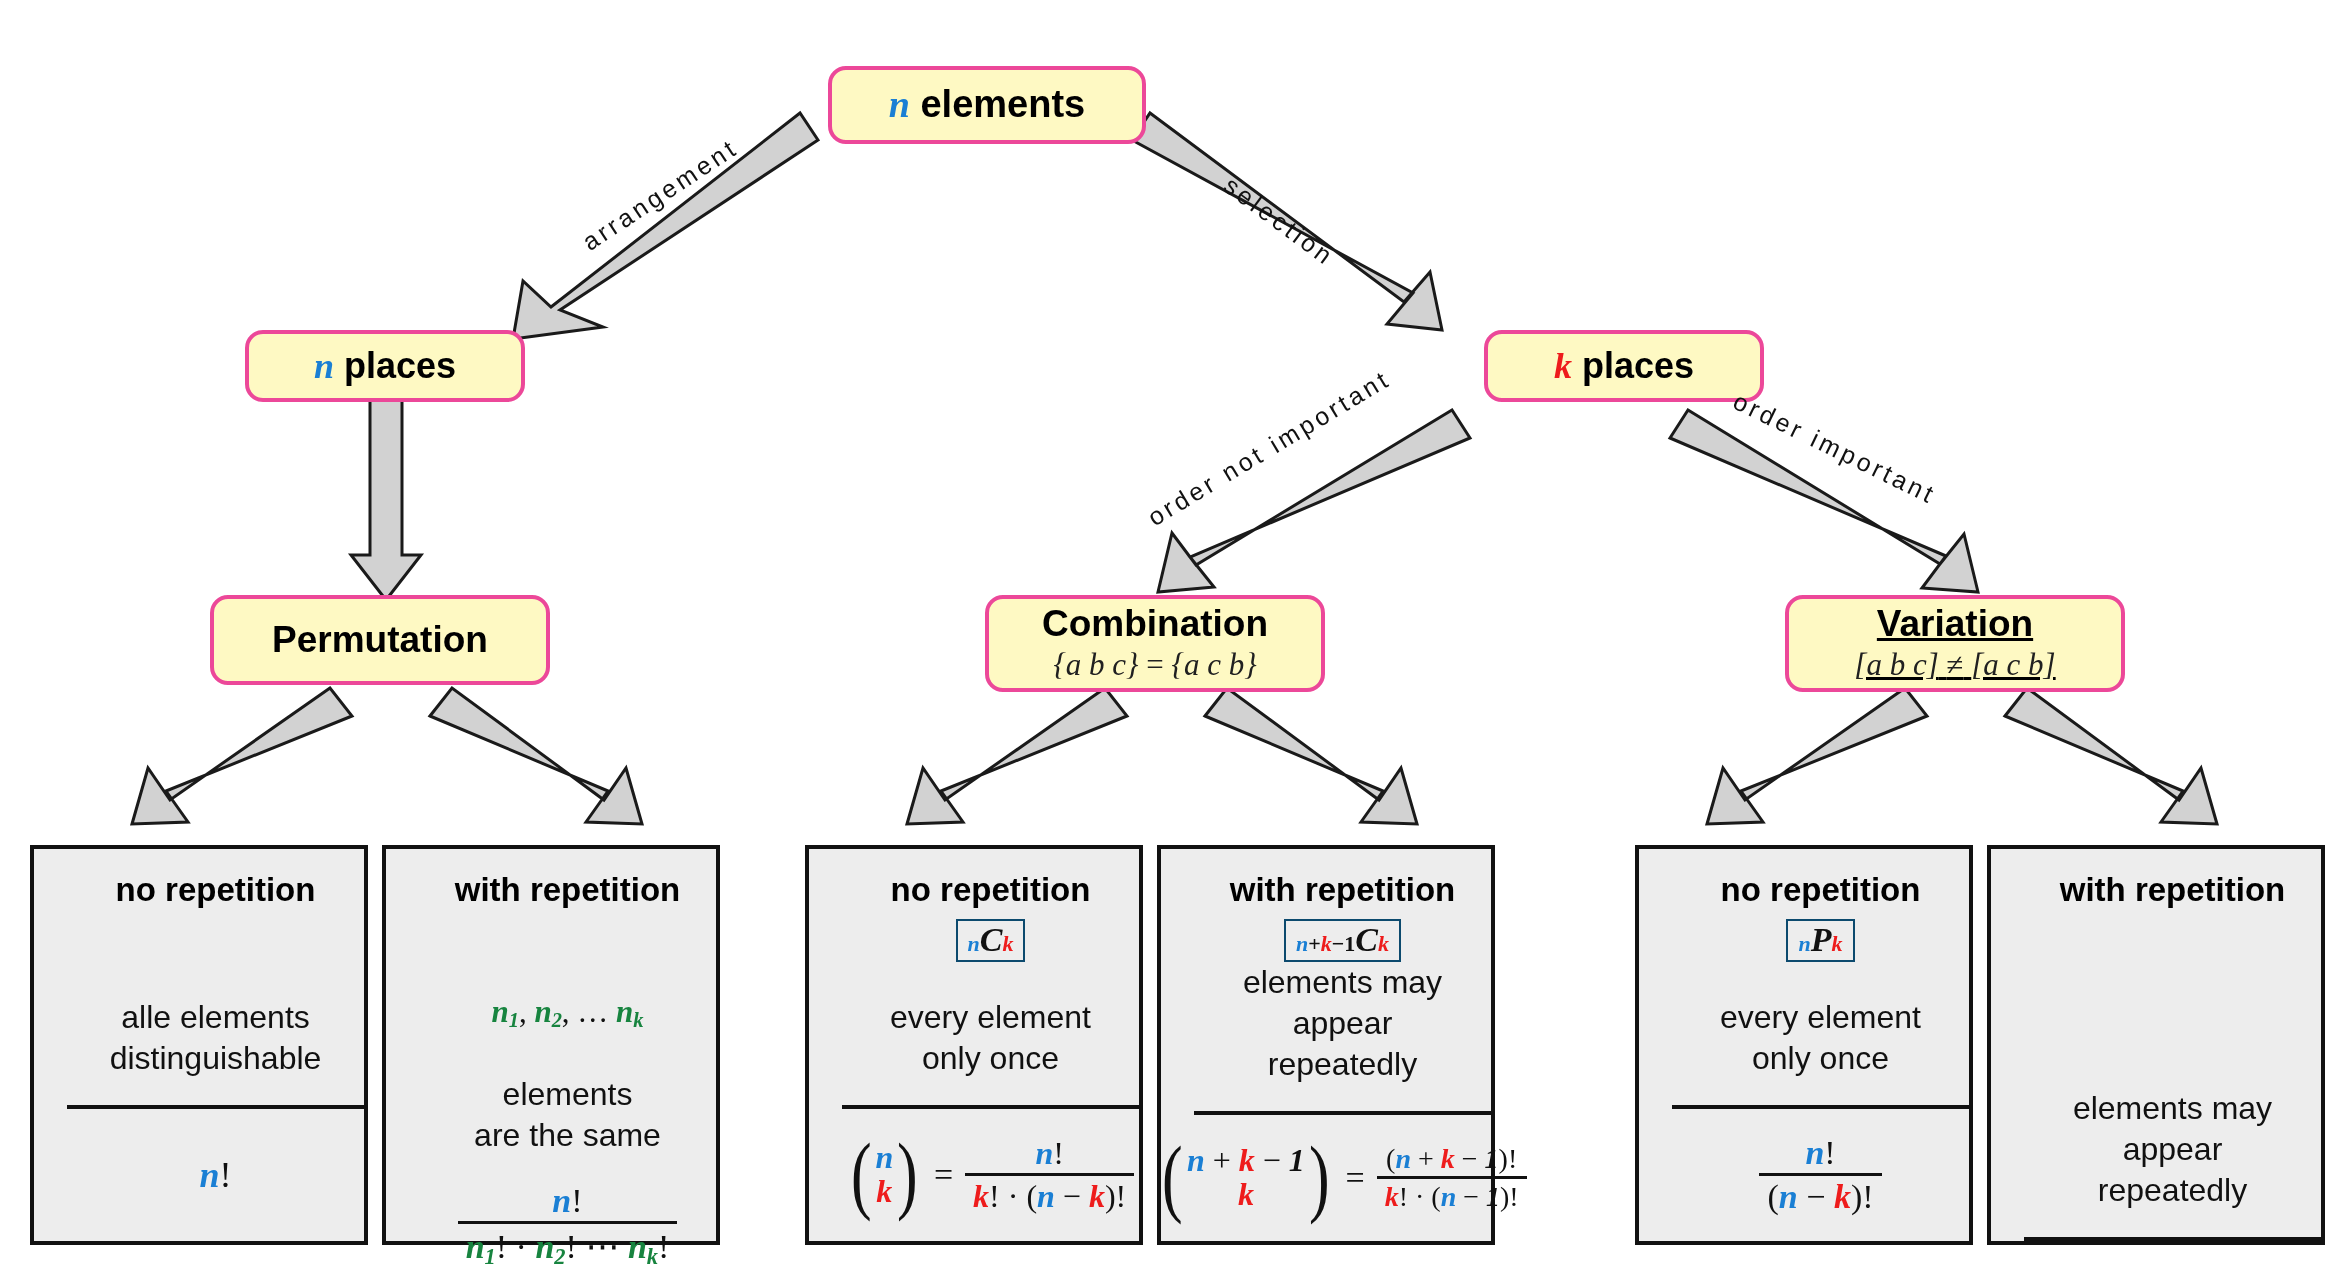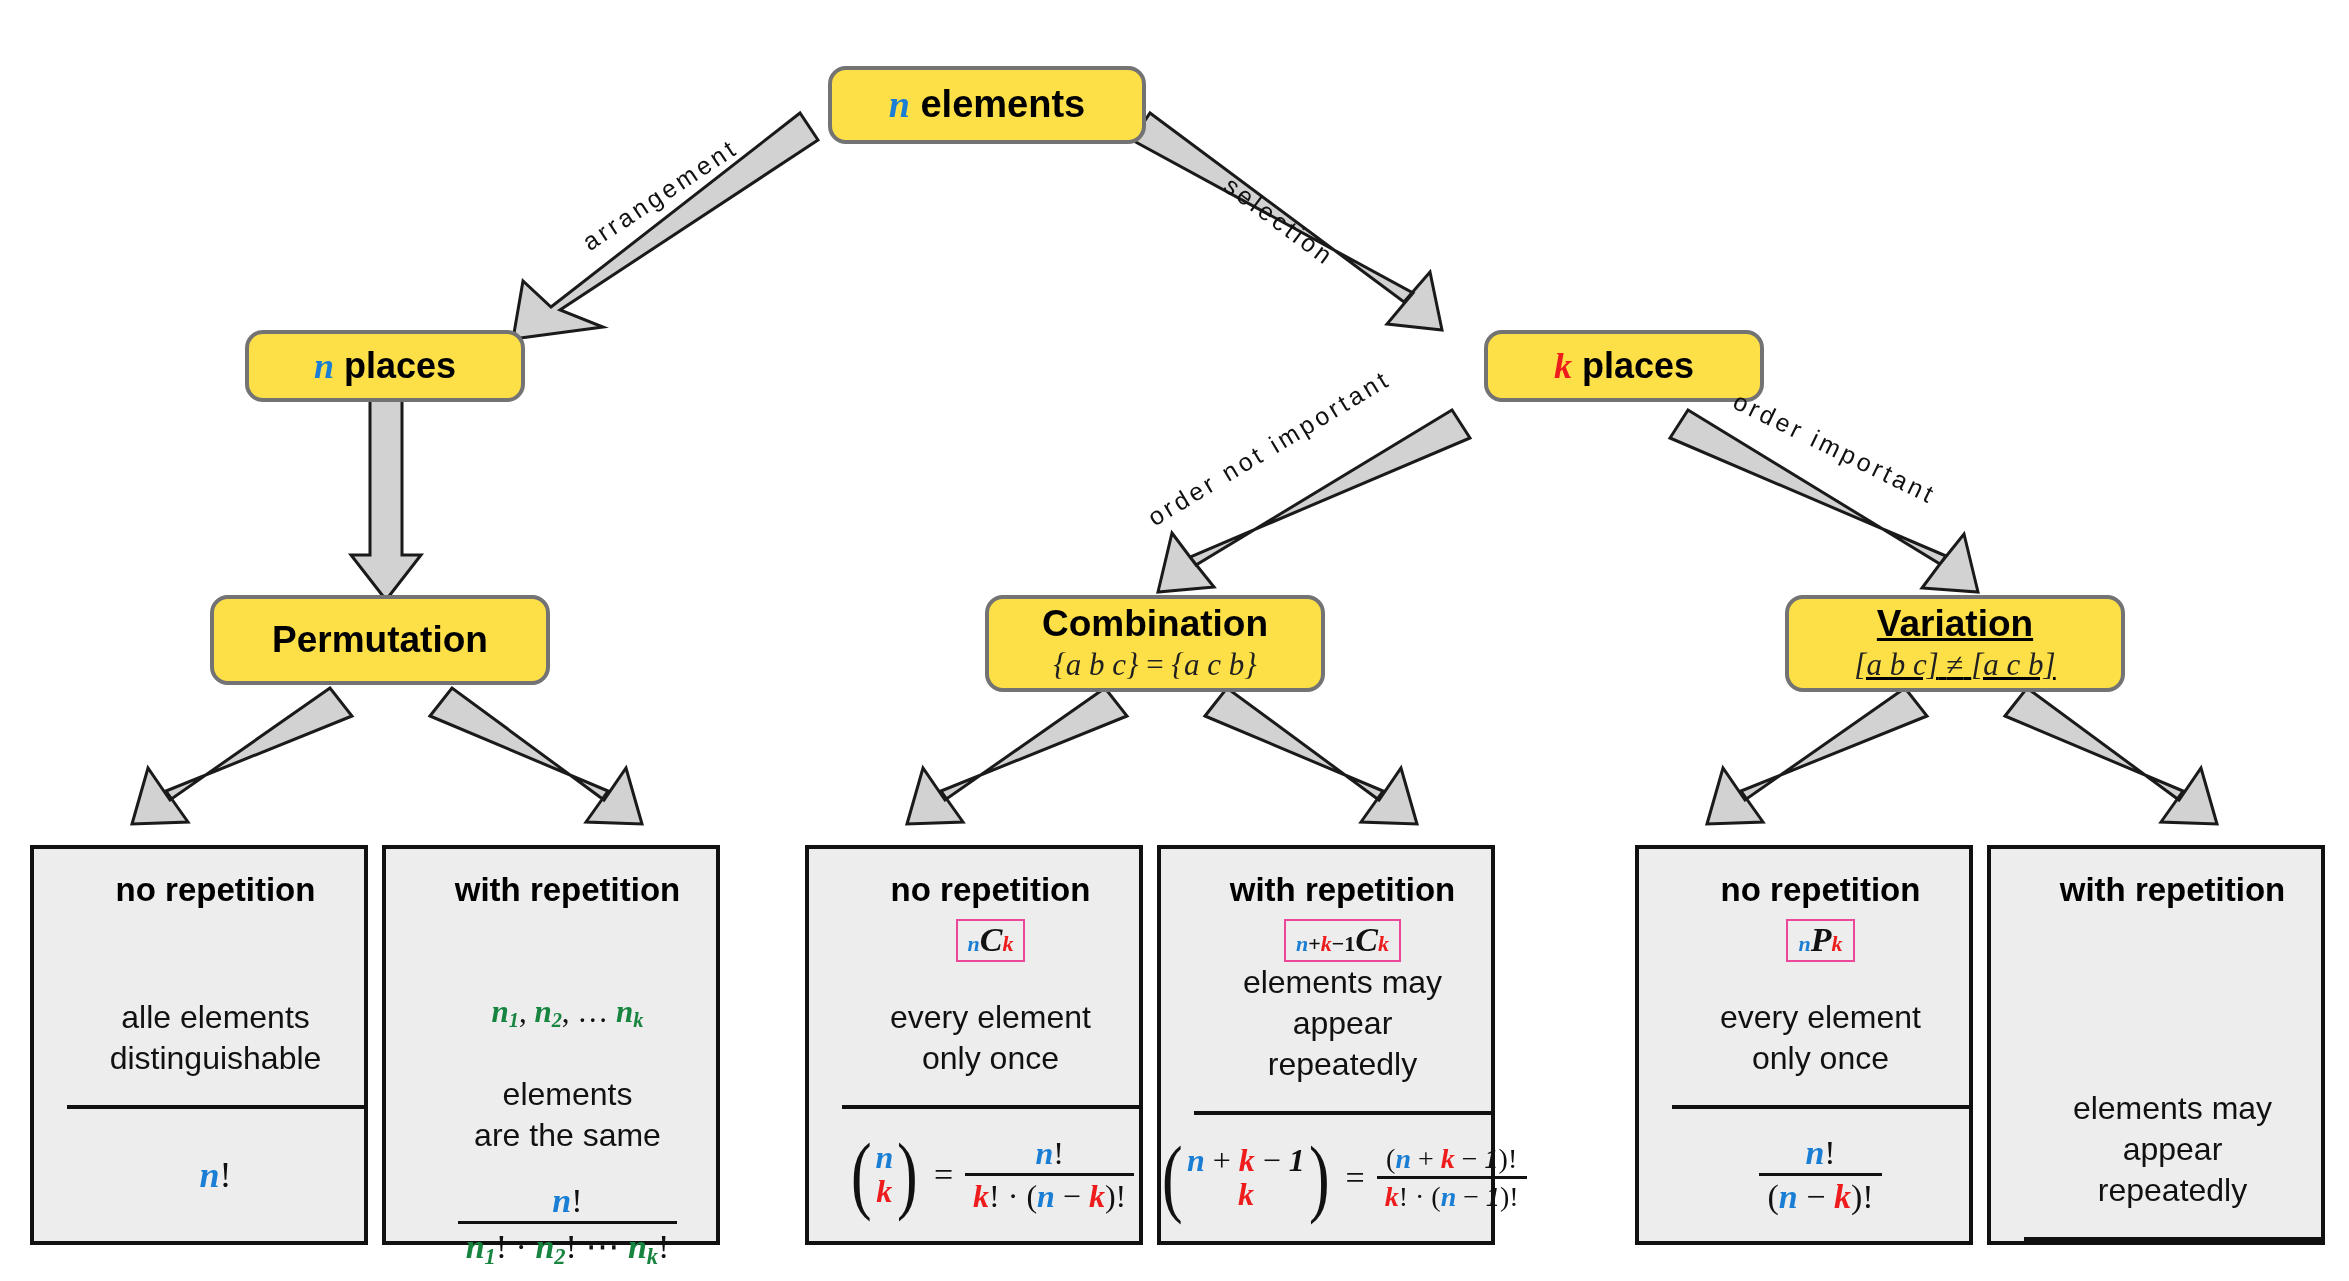--- a/index.html
+++ b/index.html
@@ -13,22 +13,22 @@
     position: relative;
     overflow: hidden;
   }
   #stage { position: absolute; left: 0; top: 0; width: 2349px; height: 1281px; }
 
   svg.arrows { position: absolute; left: 0; top: 0; width: 2349px; height: 1281px; }
 
   
   .node {
     position: absolute;
-    background: #fde047;
-    border: 4px solid #737373;
+    background: #fef9c3;
+    border: 4px solid #ec4899;
     border-radius: 18px;
     display: flex;
     flex-direction: column;
     align-items: center;
     justify-content: center;
     text-align: center;
     z-index: 5;
   }
   .node .title {
     font-weight: bold;
@@ -83,21 +83,21 @@
     padding-top: 22px;
   }
   .leaf .head {
     font-size: 33px;
     font-weight: bold;
     color: #000;
     white-space: nowrap;
   }
   .leaf .badge {
     margin-top: 10px;
-    border: 2px solid #ec4899;
+    border: 2px solid #0c4a6e;
     background: #ededed;
     padding: 2px 10px 3px 10px;
     line-height: 1;
     white-space: nowrap;
     font-family: "Liberation Serif", serif;
   }
   .leaf .badge .big {
     font-size: 34px; font-weight: bold; font-style: italic; color:#111;
   }
   .leaf .badge .sm { font-size: 22px; font-weight: bold; font-style: italic; }

